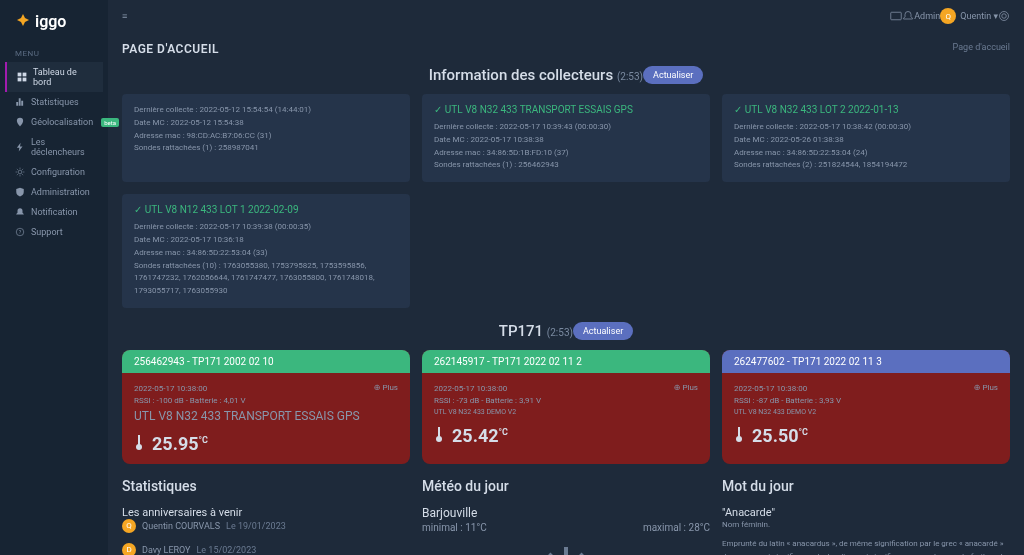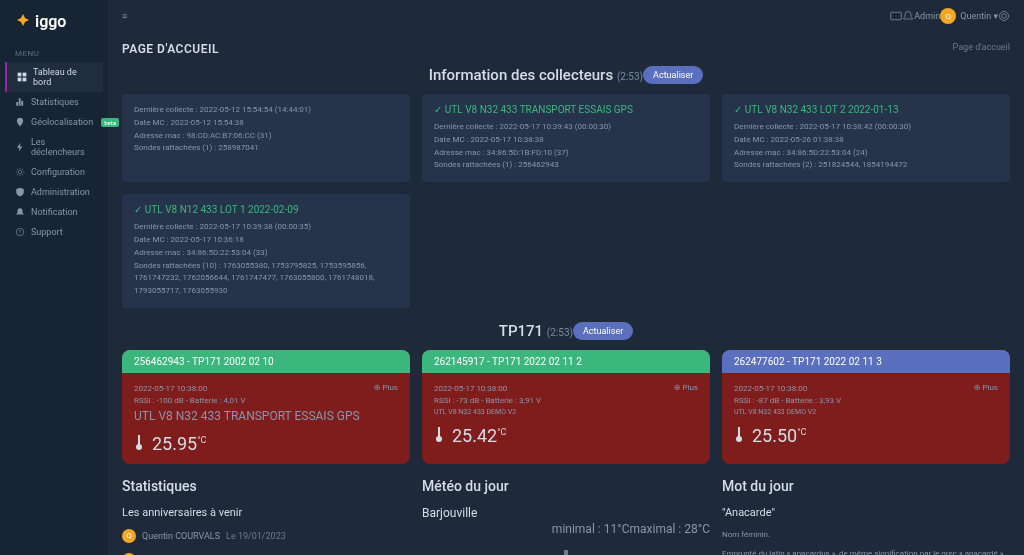--- a/index.html
+++ b/index.html
@@ -37,30 +37,30 @@
 .card-line{font-size:8px;color:#8896ab;line-height:1.6}
 .tp-card{background:#7f1d1d;border-radius:8px;overflow:hidden}
 .tp-head{padding:6px 12px;font-size:10px;color:#fff}
 .tp-head.green{background:#3bb77e}
 .tp-head.blue{background:#5b6fbf}
 .tp-body{padding:10px 12px}
 .tp-meta{font-size:8px;color:#8896ab;line-height:1.5}
 .tp-plus{float:right;font-size:8px;color:#8896ab}
 .tp-plus::before{content:"⊕ "}
 .temp{display:flex;align-items:baseline;gap:8px;margin-top:8px;color:#d5dde8}
-.temp-val{font-size:18px;font-weight:400}
+.temp-val{font-size:18px;font-weight:700}
 .temp-unit{font-size:9px;vertical-align:super}
 .bottom-grid{display:grid;grid-template-columns:1fr 1fr 1fr;gap:12px;margin-top:14px}
 .panel{background:transparent}
 .panel h3{color:#d5dde8;font-size:14px;font-weight:500;margin-bottom:12px}
-.sub{color:#d5dde8;font-size:11px;margin-bottom:10px}
+.sub{color:#d5dde8;font-size:11px;}
 .bday{display:flex;align-items:center;gap:6px;font-size:9px;color:#8896ab;margin-bottom:10px}
 .bday .avatar{width:14px;height:14px}
 .weather-loc{text-align:left;color:#d5dde8;font-size:12px;margin-bottom:2px}
-.weather-range{display:flex;justify-content:flex-end;font-size:12px;color:#8896ab;margin-bottom:10px}
+.weather-range{display:flex;justify-content:space-between;font-size:10px;color:#8896ab;margin-bottom:10px}
 .sun{display:flex;justify-content:center;margin-top:6px}
 .word-body{font-size:8px;color:#8896ab;line-height:1.6}
 .word-body p{margin-bottom:6px}
 .therm{width:10px;height:16px}
 ::-webkit-scrollbar{width:6px}::-webkit-scrollbar-thumb{background:#2e3d52;border-radius:3px}
 </style>
 </head>
 <body>
 
 <div class="app">

